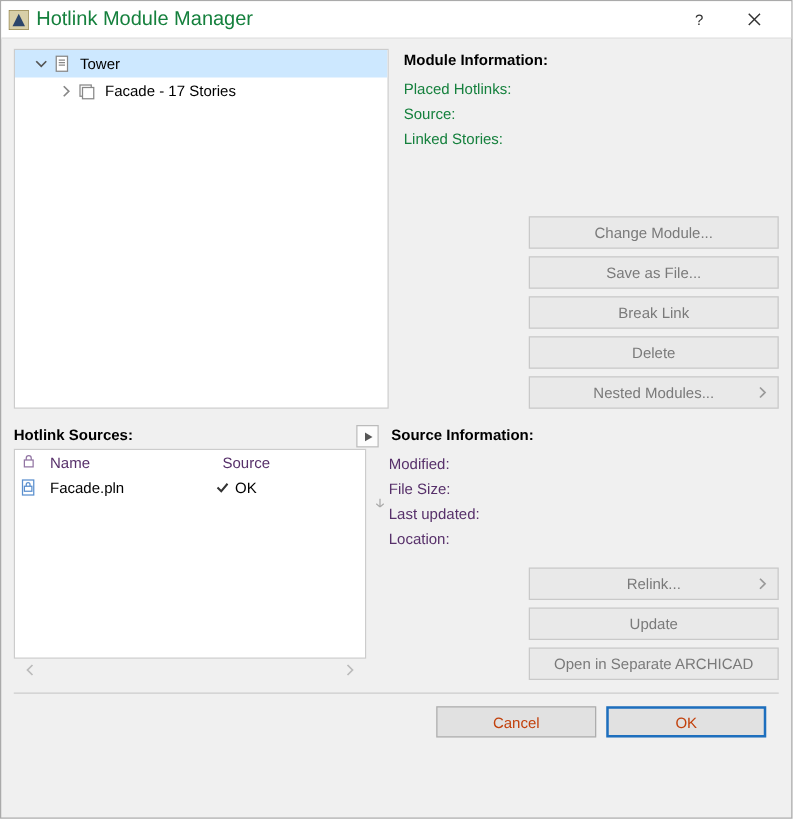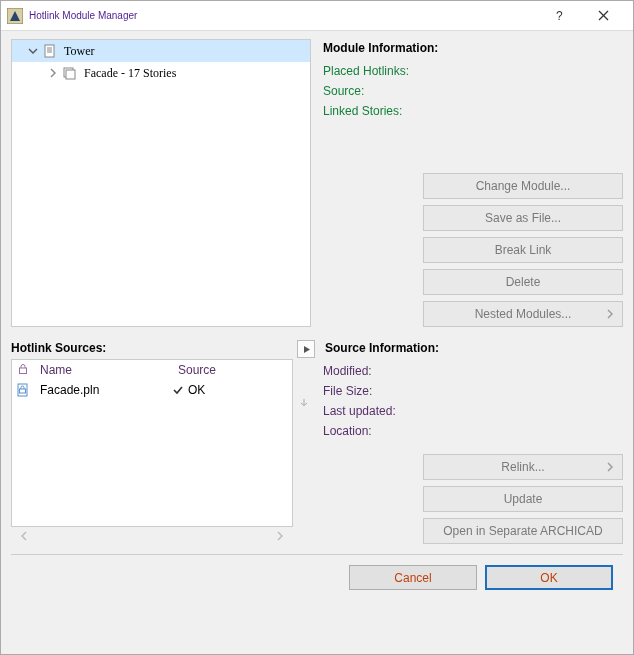--- a/index.html
+++ b/index.html
@@ -14,28 +14,28 @@
   .titlebar {
     height: 30px; background: #fff;
     display: flex; align-items: center;
     padding: 0 8px 0 6px;
     border-bottom: 1px solid #ddd;
   }
   .titlebar .app-icon {
     width: 16px; height: 16px; margin-right: 6px;
     display:inline-flex;align-items:center;justify-content:center;
   }
-  .titlebar .title { flex: 1; color: #4c1d95; font-size: 10px; }
+  .titlebar .title { flex: 1; color: #15803d; font-size: 16px; }
   .titlebar .win-btn {
     width: 44px; height: 28px; display:flex; align-items:center; justify-content:center;
     color:#333;
   }
   .body { flex:1; padding: 8px 10px 0 10px; display:flex; flex-direction:column; }
   .upper { display:flex; gap: 12px; }
-  .lower { display:flex; gap: 12px; }
+  .lower { display:flex; }
   .col-left { width: 300px; }
   .col-right { flex:1; display:flex; flex-direction:column; }
   .section-label { font-weight:bold; color:#000; padding:2px 0 4px 0; }
   .tree-panel {
     background:#fff; border:1px solid #ccc;
     height:288px;
     overflow:auto;
   }
   .tree-row {
     display:flex; align-items:center;
@@ -44,21 +44,21 @@
   }
   .tree-row.selected { background:#cde8ff; }
   .tree-exp {
     width:14px;height:14px;display:inline-flex;align-items:center;justify-content:center;
     color:#666; margin-right:2px;
   }
   .tree-icon {
     width:16px;height:16px;display:inline-flex;align-items:center;justify-content:center;
     margin-right:6px;color:#666;
   }
-  .tree-label { color:#000;font-family:Liberation Serif, serif; }
+  .tree-label { color:#000; }
   .info-group { padding:2px 0; }
   .info-row { color:#15803d; padding:3px 0 3px 0; }
   .btn {
     height:26px; background:#e9e9e9;
     border:1px solid #c9c9c9;
     color:#7a7a7a;
     display:flex; align-items:center; justify-content:center;
     margin-top:6px; position:relative;
     width:200px; align-self:flex-end;
   }

